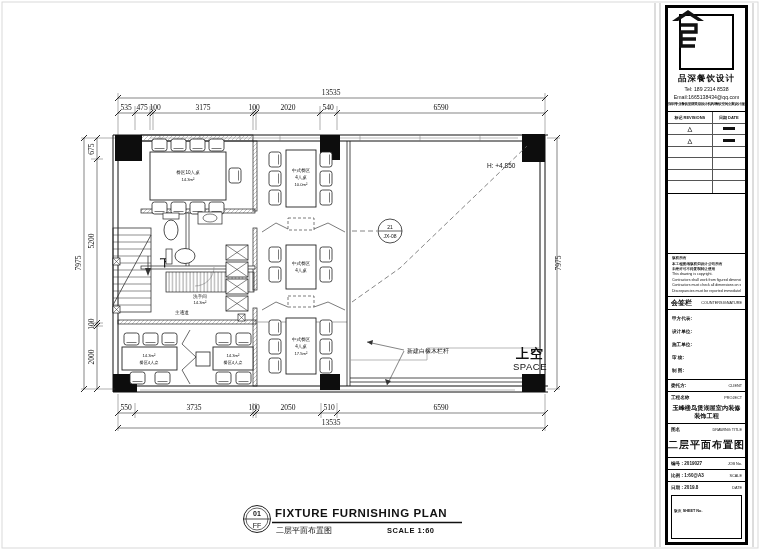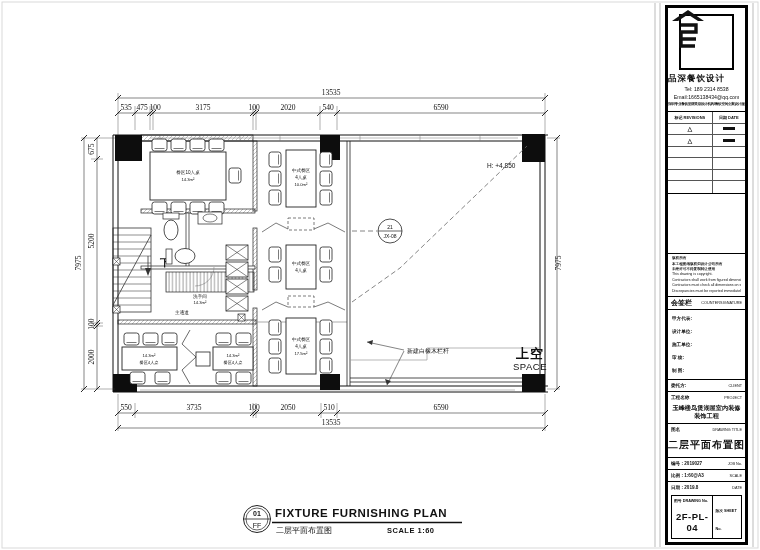--- a/index.html
+++ b/index.html
@@ -16,21 +16,21 @@
   .vt-title-en{font-size:11.5px;font-weight:bold;letter-spacing:.6px;}
   .vt-title-cn{font-size:8px;}
   .vt-scale{font-size:7.5px;font-weight:bold;letter-spacing:.5px;}
   .tag{font-size:5px;}
   
   .tb{position:absolute;left:665px;top:5px;width:83px;height:540px;border:3px solid #000;
       box-sizing:border-box;background:#fff;display:flex;flex-direction:column;}
   .tb *{box-sizing:border-box;}
   .logo-box{border:2px solid #000;margin:6px 11px 2px 11px;height:56px;display:flex;
             align-items:center;justify-content:center;}
-  .brand{font-size:8.5px;font-weight:bold;text-align:left;letter-spacing:1px;height:13px;line-height:13px;}
+  .brand{font-size:8.5px;font-weight:bold;text-align:center;letter-spacing:1px;height:13px;line-height:13px;}
   .tel,.email{font-size:5.2px;text-align:center;height:8px;line-height:8px;white-space:nowrap;overflow:hidden;}
   .tagline{font-size:3.6px;font-weight:bold;text-align:center;height:7px;line-height:7px;
            white-space:nowrap;overflow:hidden;letter-spacing:-.3px;}
   .rev{margin-top:3px;border-top:1.4px solid #000;border-bottom:1.4px solid #000;}
   .rev-row{display:flex;height:11.5px;border-bottom:.7px solid #555;align-items:center;}
   .rev-row:last-child{border-bottom:none;}
   .rev-l{width:58%;border-right:.7px solid #555;height:100%;display:flex;align-items:center;justify-content:center;
          font-size:4px;font-weight:bold;}
   .rev-r{flex:1;height:100%;display:flex;align-items:center;justify-content:center;font-size:4px;font-weight:bold;}
   .tri{font-size:6px;}
@@ -516,23 +516,19 @@
   <div class="kvrow">
     <span class="kv-cn">比例 : 1:60@A3</span>
     <span class="kv-en">SCALE</span>
   </div>
   <div class="kvrow">
     <span class="kv-cn">日期 : 2019.8</span>
     <span class="kv-en">DATE</span>
   </div>
 
   <div class="numbox">
-    <div class="nb-l">
-      <span class="nb-cap">图号 DRAWING No.</span>
-      <span class="nb-no">2F-PL-04</span>
-    </div>
     <div class="nb-r">
       <span class="nb-cap">版次 SHEET No.</span>
     </div>
   </div>
 </div>
 
 </div>
 
 </body></html>

